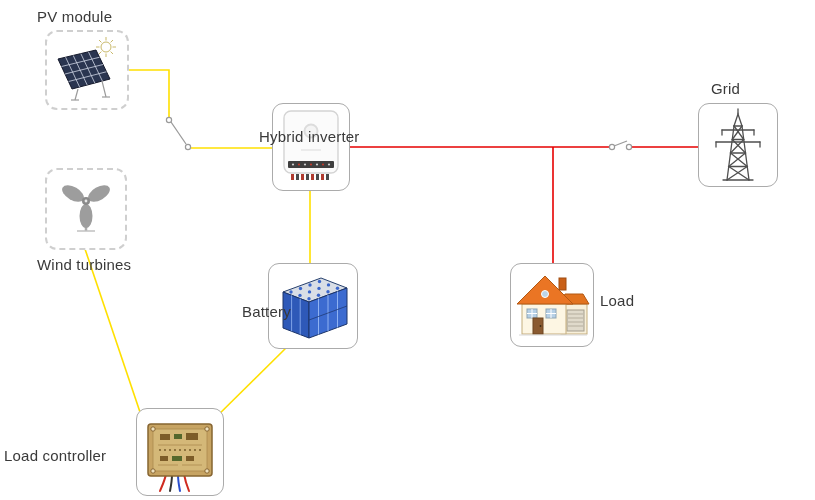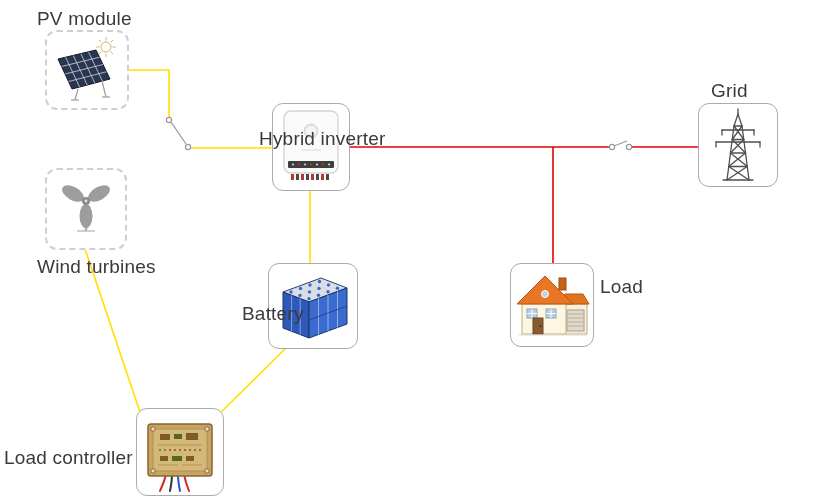--- a/index.html
+++ b/index.html
@@ -6,21 +6,21 @@
   body { font-family: "Liberation Sans", sans-serif; }
   #canvas { position: relative; width: 815px; height: 500px; background: #ffffff; overflow: hidden; }
   #wires { position: absolute; left: 0; top: 0; z-index: 1; }
   .node {
     position: absolute; z-index: 2; background: #ffffff;
     border: 1.6px solid #ababab; border-radius: 11px;
     display: flex; align-items: center; justify-content: center;
   }
   .node.dashed { border: 2px dashed #cfcfcf; border-radius: 12px; }
   .diagram-label {
-    position: absolute; z-index: 3; font-size: 19px; color: #3a3a3a;
+    position: absolute; z-index: 3; font-size: 15px; color: #3a3a3a;
     letter-spacing: .2px; white-space: nowrap;
   }
 </style>
 </head>
 <body>
 
 <div id="canvas">
 
   <svg id="wires" width="815" height="500" viewBox="0 0 815 500">
 
@@ -45,21 +45,21 @@
       <circle cx="612" cy="147" r="2.6" fill="#ffffff" stroke-width="1.2" stroke="#9a9a9a"></circle>
       <circle cx="629" cy="147" r="2.6" fill="#ffffff" stroke-width="1.2" stroke="#9a9a9a"></circle>
     </g>
   </svg>
 
   <div class="diagram-label" style="left:37px;top:8px;">PV module</div>
   <div class="diagram-label" style="left:37px;top:256px;">Wind turbines</div>
   <div class="diagram-label" style="left:259px;top:80px;margin-top:48px;">Hybrid inverter</div>
   <div class="diagram-label" style="left:711px;top:80px;">Grid</div>
   <div class="diagram-label" style="left:194px;top:303px;margin-left:48px;">Battery</div>
-  <div class="diagram-label" style="left:600px;top:276px;text-align:right;">Load</div>
+  <div class="diagram-label" style="left:600px;top:292px;text-align:right;">Load</div>
   <div class="diagram-label" style="left:4px;top:447px;">Load controller</div>
 
   <div class="node dashed" style="left:45px;top:30px;width:80px;height:76px;">
     <svg width="74" height="70" viewBox="0 0 74 70">
       <g stroke="#c9b96a" stroke-width="1" fill="none">
         <circle cx="56" cy="12" r="5"></circle>
         <line x1="62.5" y1="12" x2="66" y2="12"></line>
           <line x1="49.5" y1="12" x2="46" y2="12"></line>
         <line x1="56" y1="5.5" x2="56" y2="2"></line>
           <line x1="56" y1="18.5" x2="56" y2="22"></line>

